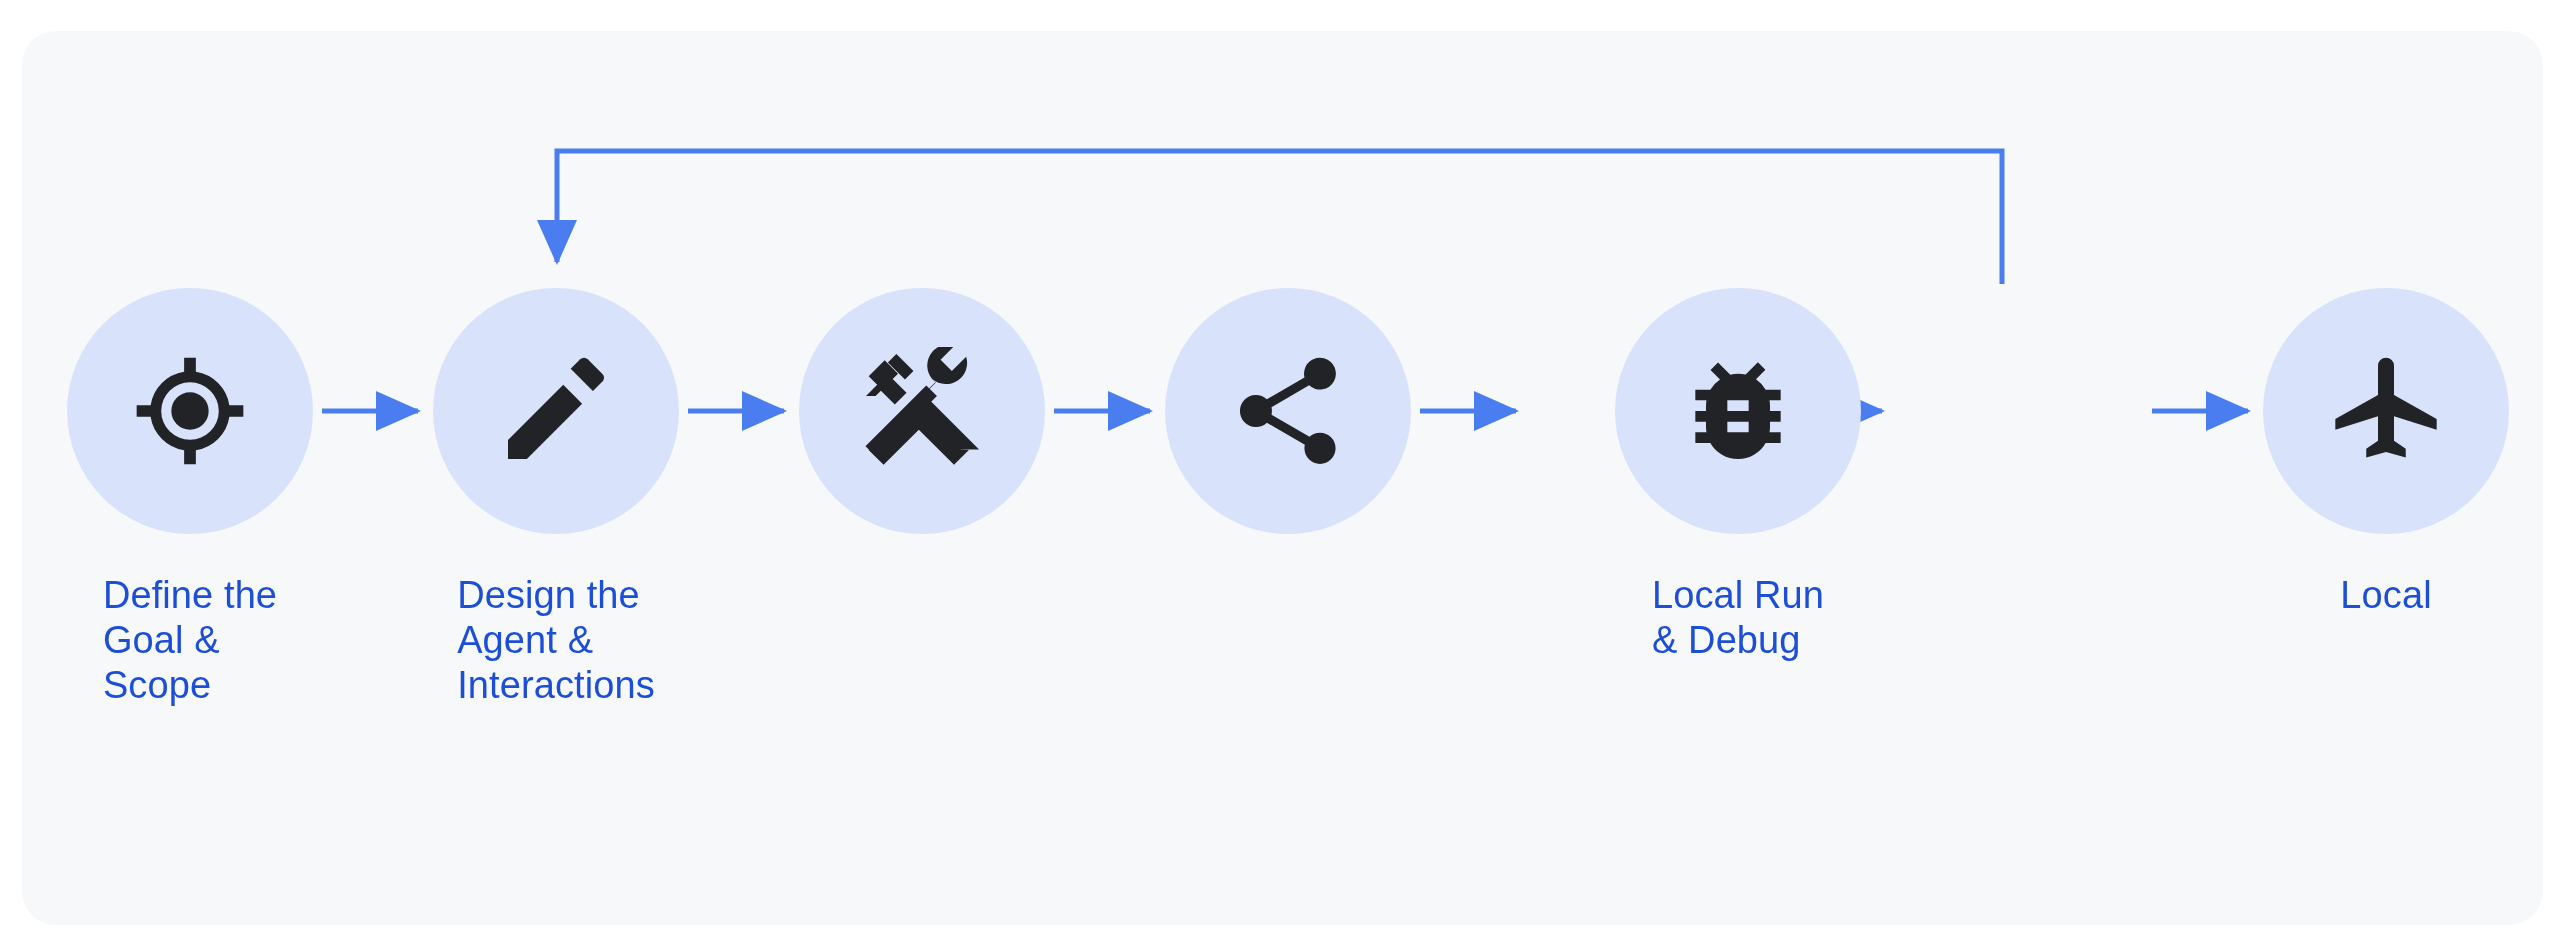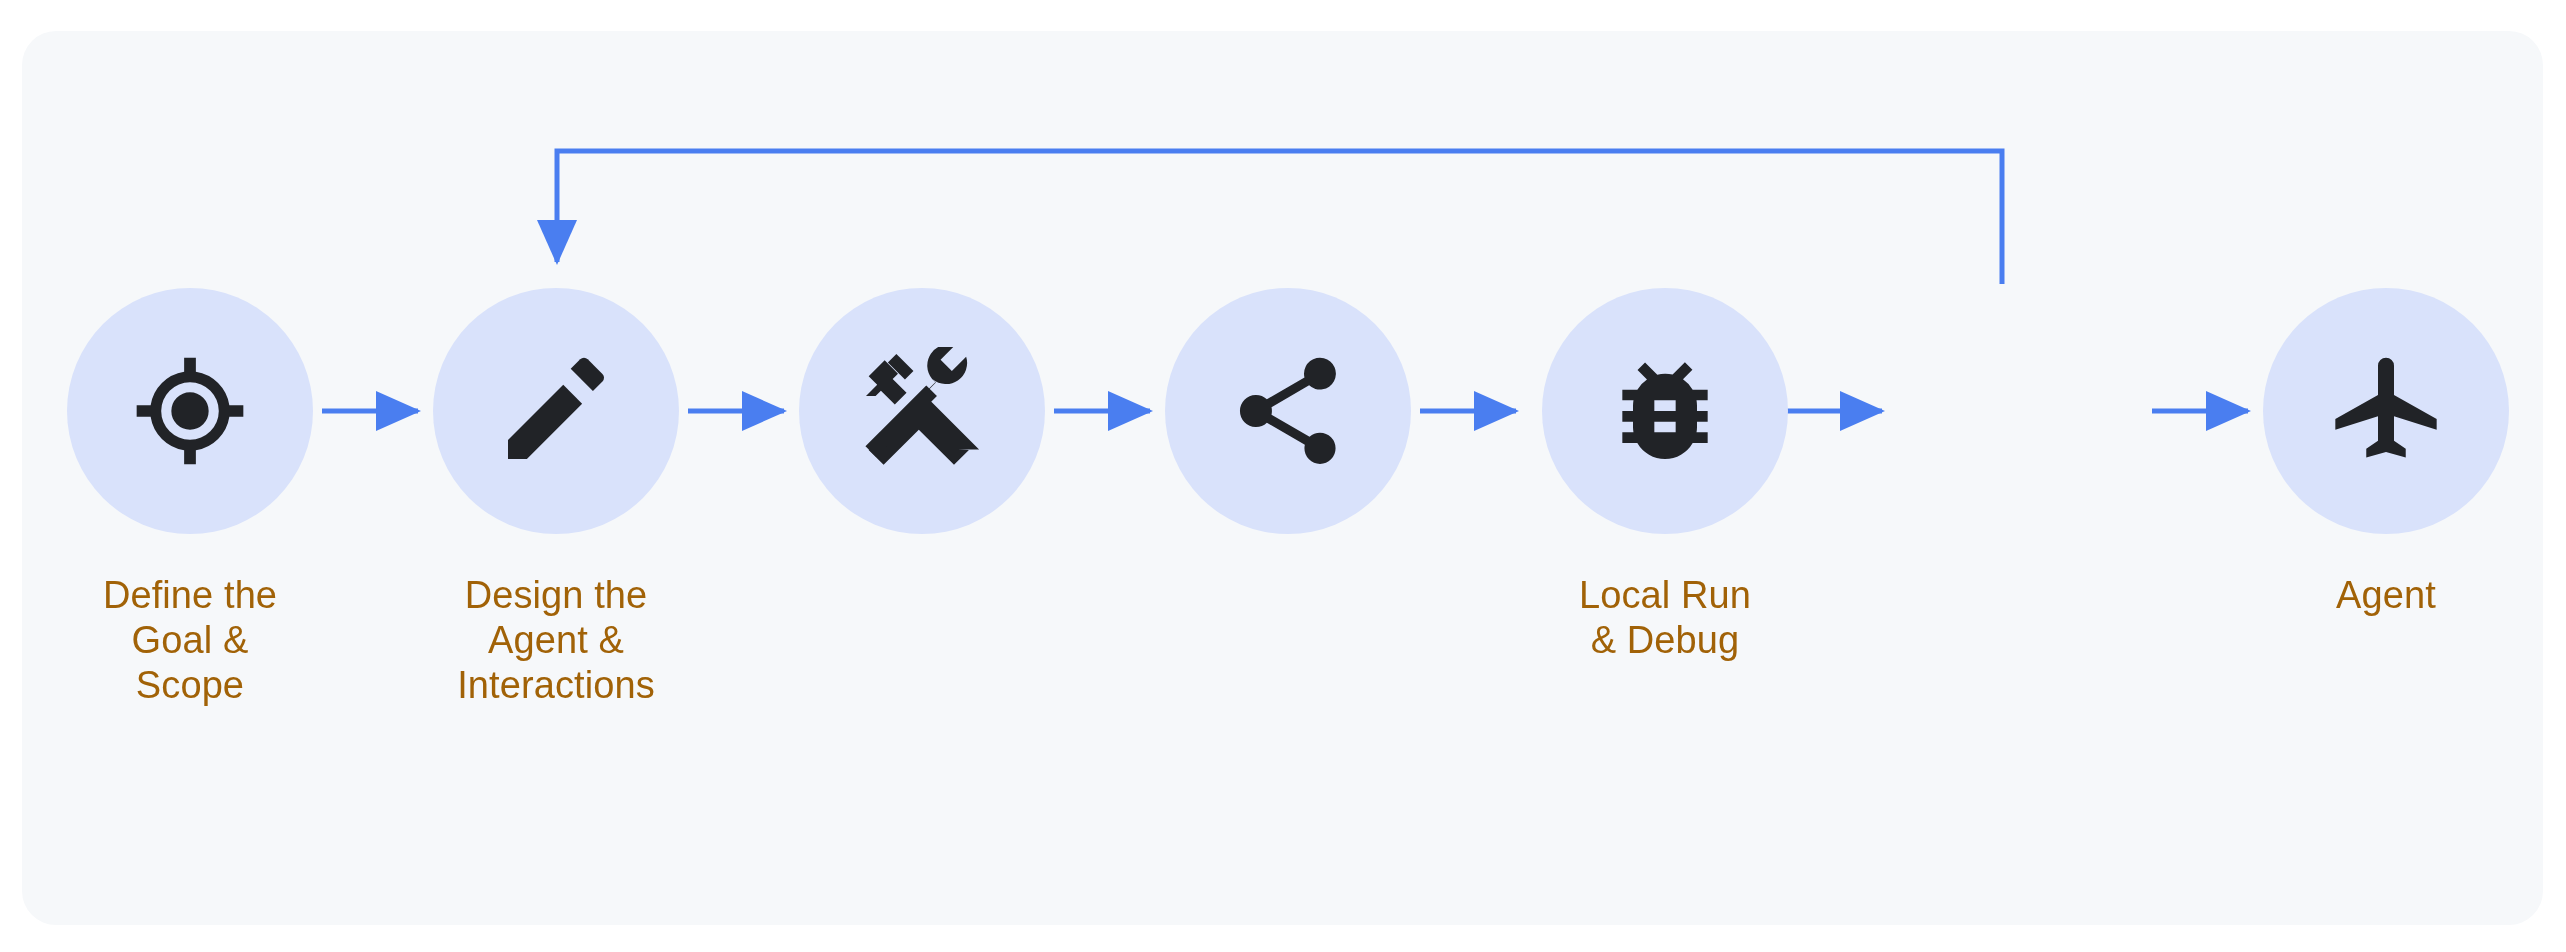--- a/index.html
+++ b/index.html
@@ -82,22 +82,22 @@
     width: 100%;
     height: 100%;
     display: block;
     fill: #212327;
   }
 
   .step-label {
     margin-top: 39px;
     font-size: 38px;
     line-height: 1.18;
-    color: #a16207;
-    text-align: center;
+    color: #1d4ed8;
+    text-align: left;
     letter-spacing: 0.1px;
     white-space: pre-line;
     font-weight: 400;
   }
 </style>
 </head>
 <body>
 
 <div id="stage">
 
@@ -168,38 +168,38 @@
     <div class="step" style="left:1288px;">
       <div class="step-circle">
         <span class="step-icon">
           <svg viewBox="0 0 24 24" xmlns="http://www.w3.org/2000/svg" aria-hidden="true">
             <path d="M18 16.08a2.9 2.9 0 0 0-1.96.77L8.91 12.7a3.3 3.3 0 0 0 0-1.4l7.05-4.11A2.99 2.99 0 1 0 15 5c0 .24.04.47.09.7L8.04 9.81a3 3 0 1 0 0 4.38l7.12 4.16c-.05.21-.08.43-.08.65a2.92 2.92 0 1 0 2.92-2.92z"></path>
           </svg>
         </span>
       </div>
     </div>
 
-    <div class="step" style="left:1665px;">
+    <div class="step" style="left:1738px;">
       <div class="step-circle">
         <span class="step-icon">
           <svg viewBox="0 0 24 24" xmlns="http://www.w3.org/2000/svg" aria-hidden="true">
             <path d="M20 8h-2.81a5.99 5.99 0 0 0-1.82-1.96l1.77-1.77-1.41-1.41-2.3 2.3A5.9 5.9 0 0 0 12 5c-.5 0-.99.07-1.44.2l-2.3-2.3-1.41 1.41 1.77 1.77A5.99 5.99 0 0 0 6.81 8H4v2h2.09c-.05.33-.09.66-.09 1v1H4v2h2v1c0 .34.04.67.09 1H4v2h2.81a5.99 5.99 0 0 0 10.38 0H20v-2h-2.09c.05-.33.09-.66.09-1v-1h2v-2h-2v-1c0-.34-.04-.67-.09-1H20V8zm-6 8h-4v-2h4v2zm0-4h-4v-2h4v2z"></path>
           </svg>
         </span>
       </div>
       <div class="step-label">Local Run
 &amp; Debug</div>
     </div>
 
 
     <div class="step" style="left:2386px;">
       <div class="step-circle">
         <span class="step-icon">
           <svg viewBox="0 0 24 24" xmlns="http://www.w3.org/2000/svg" aria-hidden="true">
             <path d="M21.5 15.5v-2L13.5 9V3.5a1.5 1.5 0 1 0-3 0V9l-8 4.5v2l8-2.5v4.6L8.3 19.1v1.6l3.7-1 3.7 1v-1.6l-2.2-1.5V13l8 2.5z"></path>
           </svg>
         </span>
       </div>
-      <div class="step-label">Agent</div>
+      <div class="step-label">Local</div>
     </div>
 
   </div>
 </div>
 
 </body></html>

